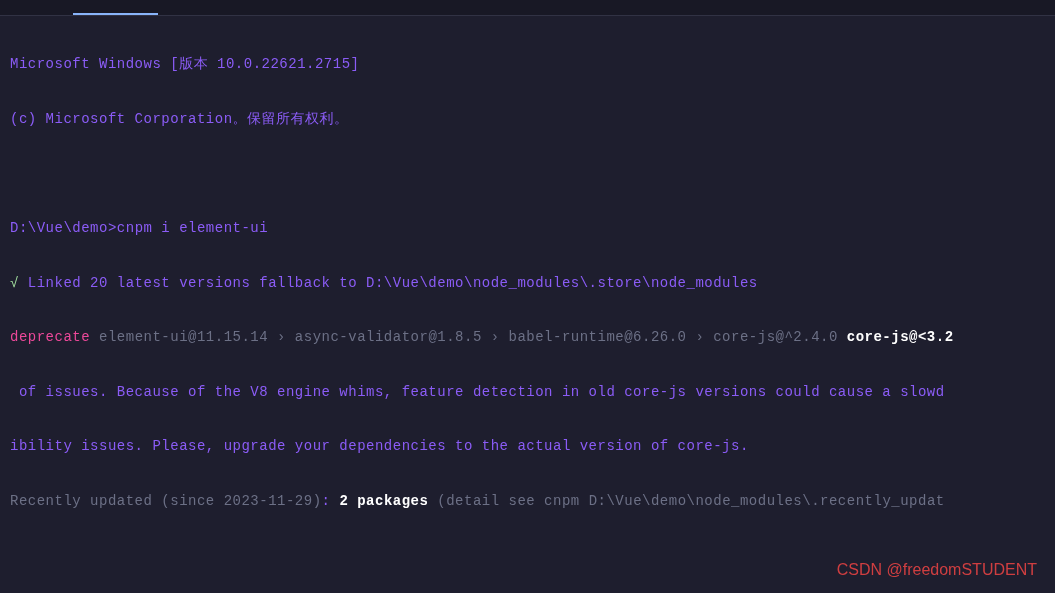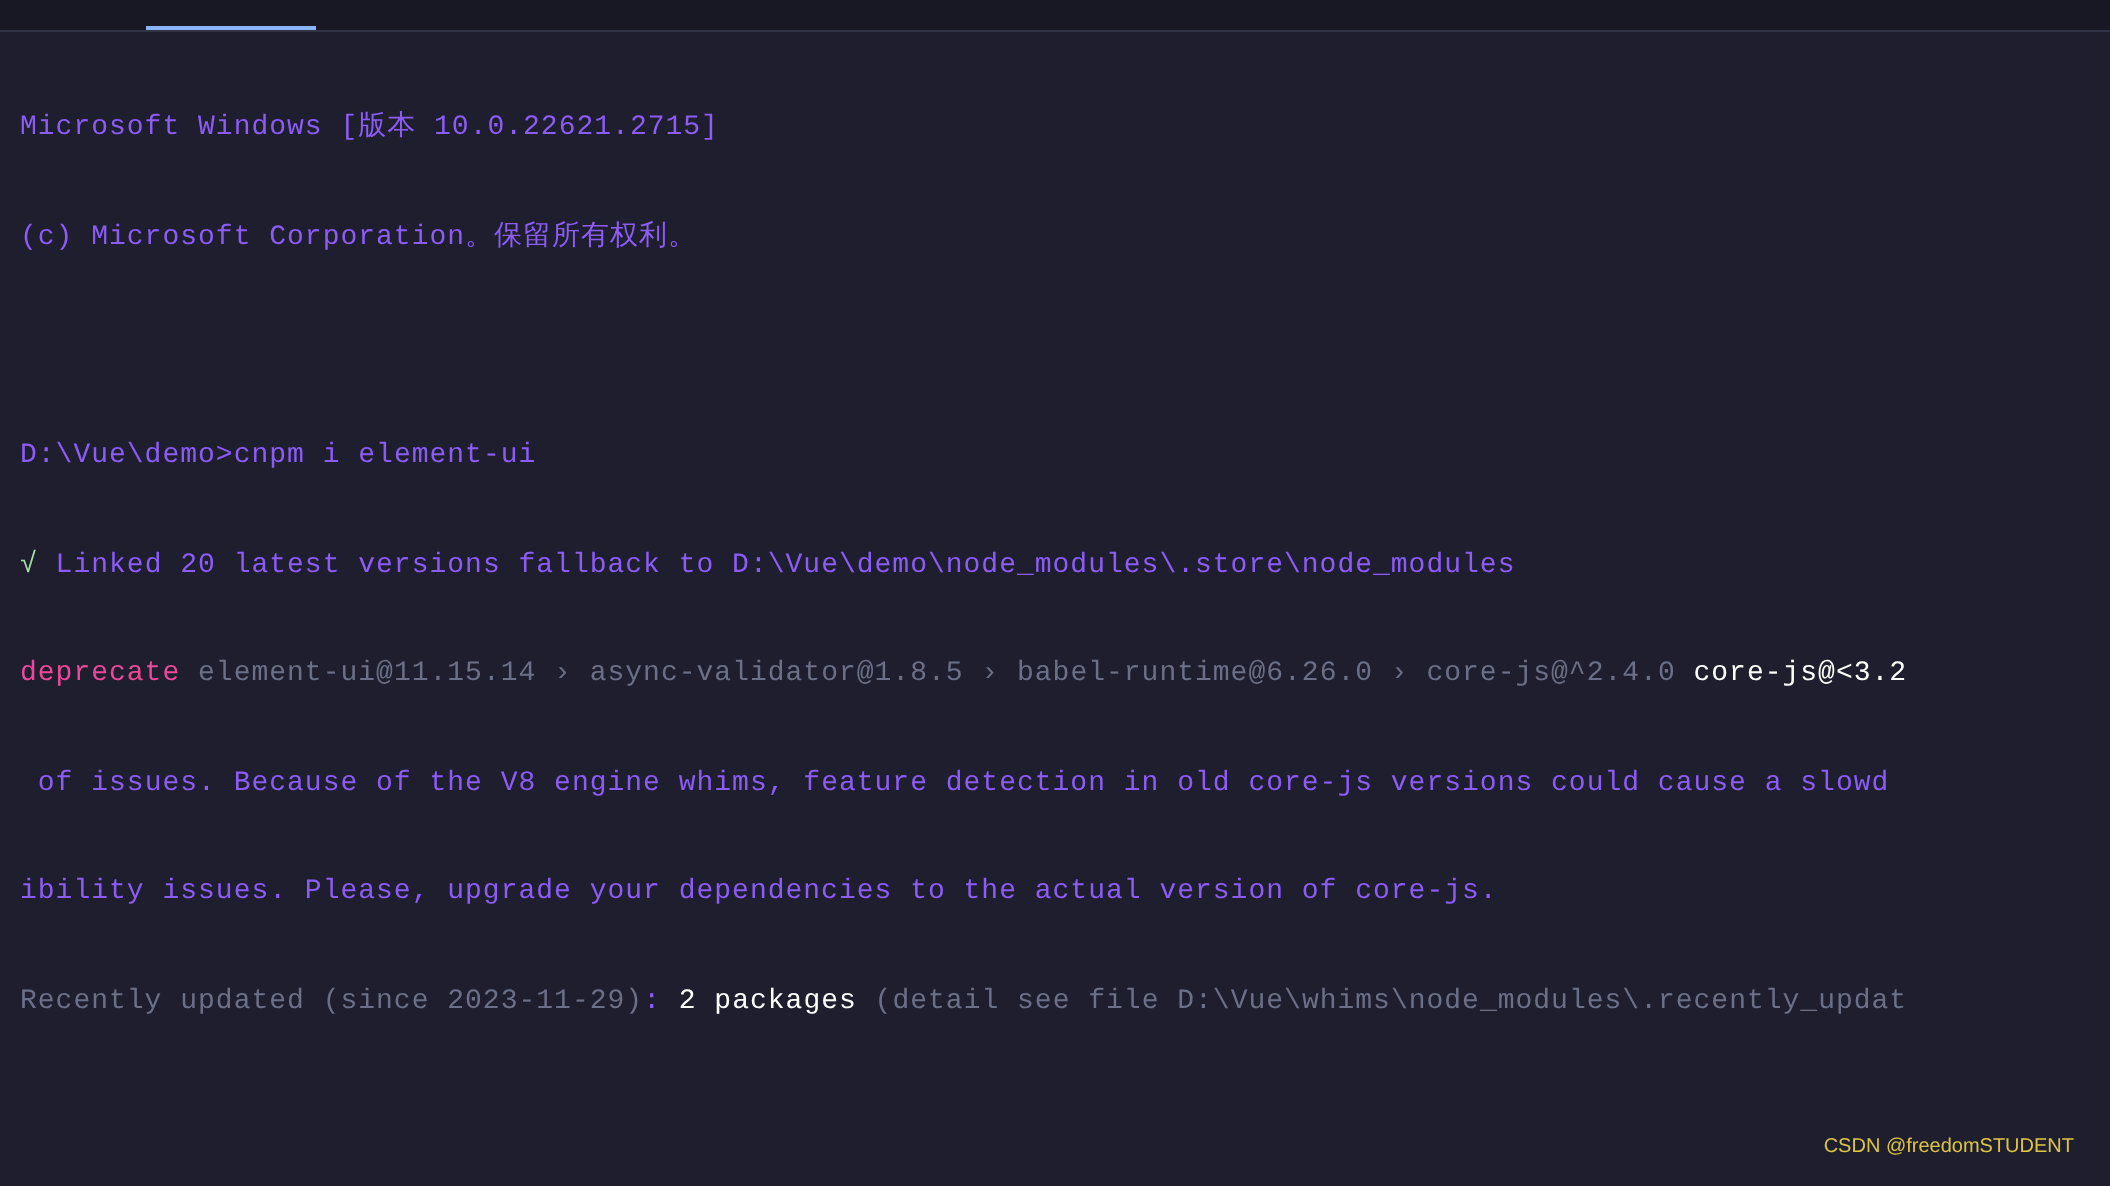--- a/index.html
+++ b/index.html
@@ -38,49 +38,49 @@
       white-space: pre-wrap;
       word-break: break-all;
     }
     .line {
       display: block;
     }
     .green { color: #a6e3a1; }
     .red { color: #ec4899; }
     .dim { color: #6c7086; }
     .white { color: #8b5cf6; }
-    .bold { font-weight: normal; }
+    .bold { font-weight: bold; }
     .bright { color: #ffffff; }
     .watermark {
       position: absolute;
       bottom: 14px;
       right: 18px;
-      color: #fde047;
+      color: #ef4444;
       font-family: Arial, sans-serif;
-      font-size: 10px;
+      font-size: 16px;
       opacity: 0.85;
     }
   </style>
 </head>
 <body>
 
 <div class="tab-bar">
   <div class="tab-indicator"></div>
 </div>
 
 <div class="terminal">
 <span class="line white">Microsoft Windows [版本 10.0.22621.2715]</span>
 <span class="line white">(c) Microsoft Corporation。保留所有权利。</span>
 <span class="line"> </span>
 <span class="line"><span class="white">D:\Vue\demo&gt;</span><span class="white">cnpm i element-ui</span></span>
 <span class="line"><span class="green">√</span><span class="white"> Linked 20 latest versions fallback to D:\Vue\demo\node_modules\.store\node_modules</span></span>
 <span class="line"><span class="red">deprecate</span><span class="dim"> element-ui@11.15.14 › async-validator@1.8.5 › babel-runtime@6.26.0 › core-js@^2.4.0 </span><span class="bright bold">core-js@&lt;3.2</span></span>
 <span class="line white"> of issues. Because of the V8 engine whims, feature detection in old core-js versions could cause a slowd</span>
 <span class="line white">ibility issues. Please, upgrade your dependencies to the actual version of core-js.</span>
-<span class="line"><span class="dim">Recently updated (since 2023-11-29)</span><span class="white">: </span><span class="bright bold">2</span><span class="bright bold"> packages</span><span class="dim"> (detail see file D:\Vue\whims\node_modules\.recently_updat</span></span>
+<span class="line"><span class="dim">Recently updated (since 2023-11-29)</span><span class="white">: </span><span class="bright bold">2</span><span class="bright bold"> packages</span><span class="dim"> (detail see cnpm D:\Vue\demo\node_modules\.recently_updat</span></span>
 
 
 
 
 
 
 
 
 
 </div>

